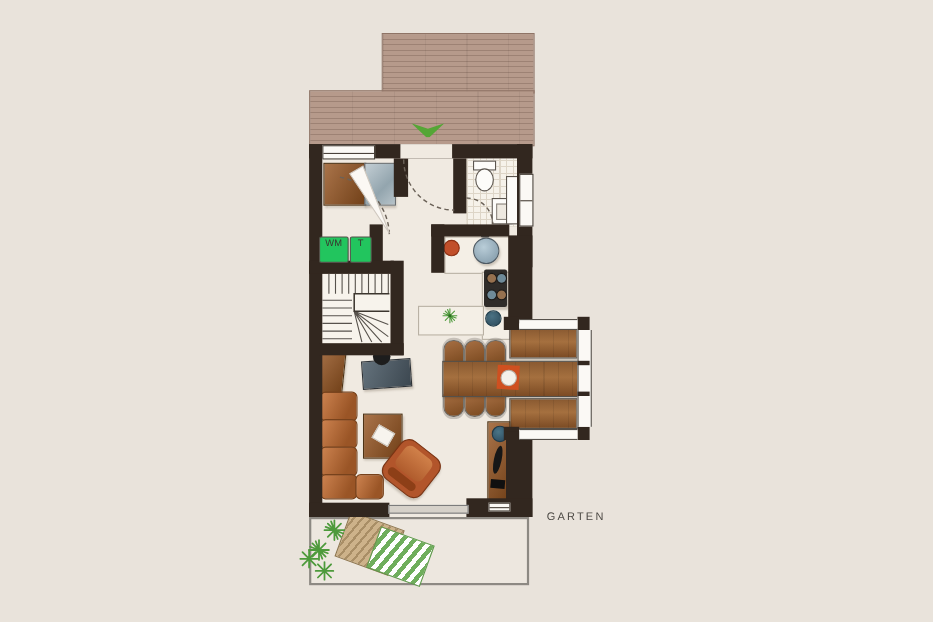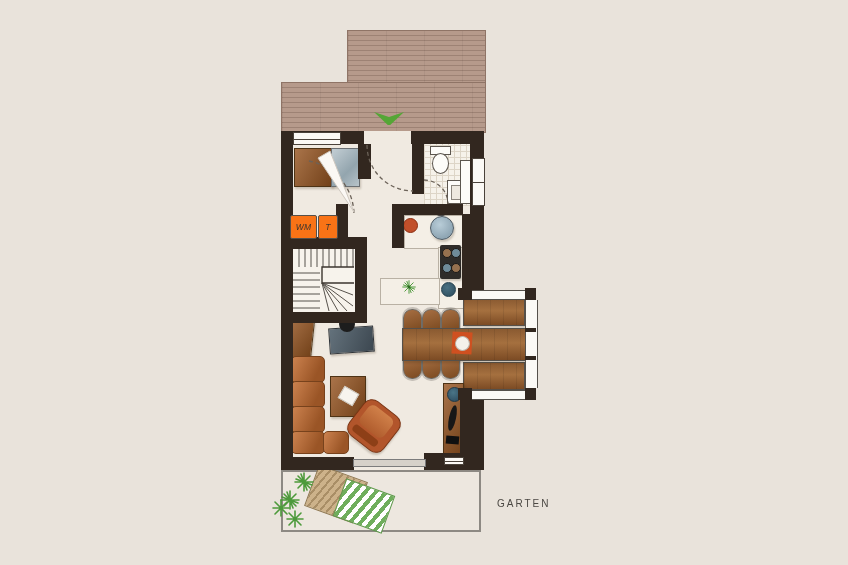--- a/index.html
+++ b/index.html
@@ -45,23 +45,23 @@
   .wood{background:linear-gradient(120deg,var(--wood-light,#aa744a),var(--wood-dark,#714018));border:1px solid #4e3315;}
   .woodg{background:
       repeating-linear-gradient(90deg, rgba(0,0,0,.08) 0 1px, transparent 1px 13px),
       linear-gradient(180deg,#8a5a31,#a5703f 45%,#7c4b24);
     border:1px solid #55504a;}
   .cushion{background:linear-gradient(115deg,var(--sofa-light,#cd8350),var(--sofa-dark,#9a5526) 75%);
     border:1px solid #77421c;border-radius:5px;z-index:3;}
   .chair{width:17px;height:20px;border:1px solid #6e6a64;border-radius:9px 9px 3px 3px;
     background:linear-gradient(160deg,#a76f43,#7b4a20);z-index:3;box-shadow:0 -1px 0 1px rgba(120,115,108,.35);}
   .chair.flip{border-radius:3px 3px 9px 9px;box-shadow:0 1px 0 1px rgba(120,115,108,.35);}
-  .appliance{background:#f97316;border:1.4px solid #55504a;border-radius:2px;z-index:5;
-    display:flex;align-items:center;justify-content:center;
-    font-size:8.5px;font-weight:500;color:#3a352f;letter-spacing:.3px;font-style:italic;}
+  .appliance{background:#22c55e;border:1.4px solid #55504a;border-radius:2px;z-index:5;
+    display:flex;justify-content:center;
+    font-size:8.5px;font-weight:500;color:#3a352f;letter-spacing:.3px;}
   .counter{background:#f4efe6;border:1px solid #b9b1a4;z-index:3;}
   .fixture{background:#fdfcf9;border:1.3px solid #5c564f;z-index:3;}
   .circle{border-radius:50%;}
   .lounger{border:1px solid #8f774f;z-index:2;}
   .label{color:var(--text,#4b4843);z-index:7;}
 
   svg.overlay{position:absolute;left:0;top:0;z-index:6;pointer-events:none;}
 </style>
 </head>
 <body style="--bg: #e9e3db; --floor: #f0eae1; --wall: #32271f; --deck: #b69a8b; --deck-line: #9d8274; --wood-light: #aa744a; --wood-dark: #714018; --sofa-light: #cd8350; --sofa-dark: #9a5526; --green: #55a636; --water: #8fa6b4; --text: #4b4843;">
@@ -71,21 +71,21 @@
   <div class="abs deck" style="left:347px;top:30px;width:137px;height:53px;"></div>
   <div class="abs deck" style="left:281px;top:82px;width:203px;height:49px;"></div>
   <div class="abs" style="left:374px;top:112px;width:30px;height:13px;background:var(--green,#55a636);
        clip-path:polygon(0% 0%,50% 38%,100% 0%,54% 100%,46% 100%);z-index:2;"></div>
 
   <div class="abs garden" style="left:281px;top:470px;width:196px;height:58px;"></div>
   <div class="abs lounger" style="left:310px;top:472px;width:50px;height:42px;transform:rotate(20deg);
        background:repeating-linear-gradient(110deg,#cdb28a 0 4px,#a98e66 4px 6px);"></div>
   <div class="abs lounger" style="left:338px;top:486px;width:50px;height:38px;transform:rotate(20deg);
        background:repeating-linear-gradient(110deg,#ffffff 0 4px,#6fae5c 4px 8px);border-color:#5d9a4b;"></div>
-  <div class="abs label" style="left:497px;top:498px;font-size:10px;letter-spacing:2px;">GARTEN</div>
+  <div class="abs label" style="left:497px;top:465px;font-size:10px;letter-spacing:2px;">GARTEN</div>
 
   <div class="abs floor" style="left:281px;top:131px;width:203px;height:339px;"></div>
   <div class="abs floor" style="left:458px;top:296px;width:70px;height:94px;"></div>
   <div class="abs tiles" style="left:424px;top:144px;width:46px;height:62px;"></div>
 
   <div class="abs wall" style="left:281px;top:131px;width:203px;height:13px;"></div>
   <div class="abs wall" style="left:281px;top:131px;width:12px;height:339px;"></div>
   <div class="abs wall" style="left:470px;top:131px;width:14px;height:112px;"></div>
   <div class="abs wall" style="left:462px;top:214px;width:22px;height:80px;"></div>
   <div class="abs wall" style="left:358px;top:144px;width:13px;height:35px;"></div>

